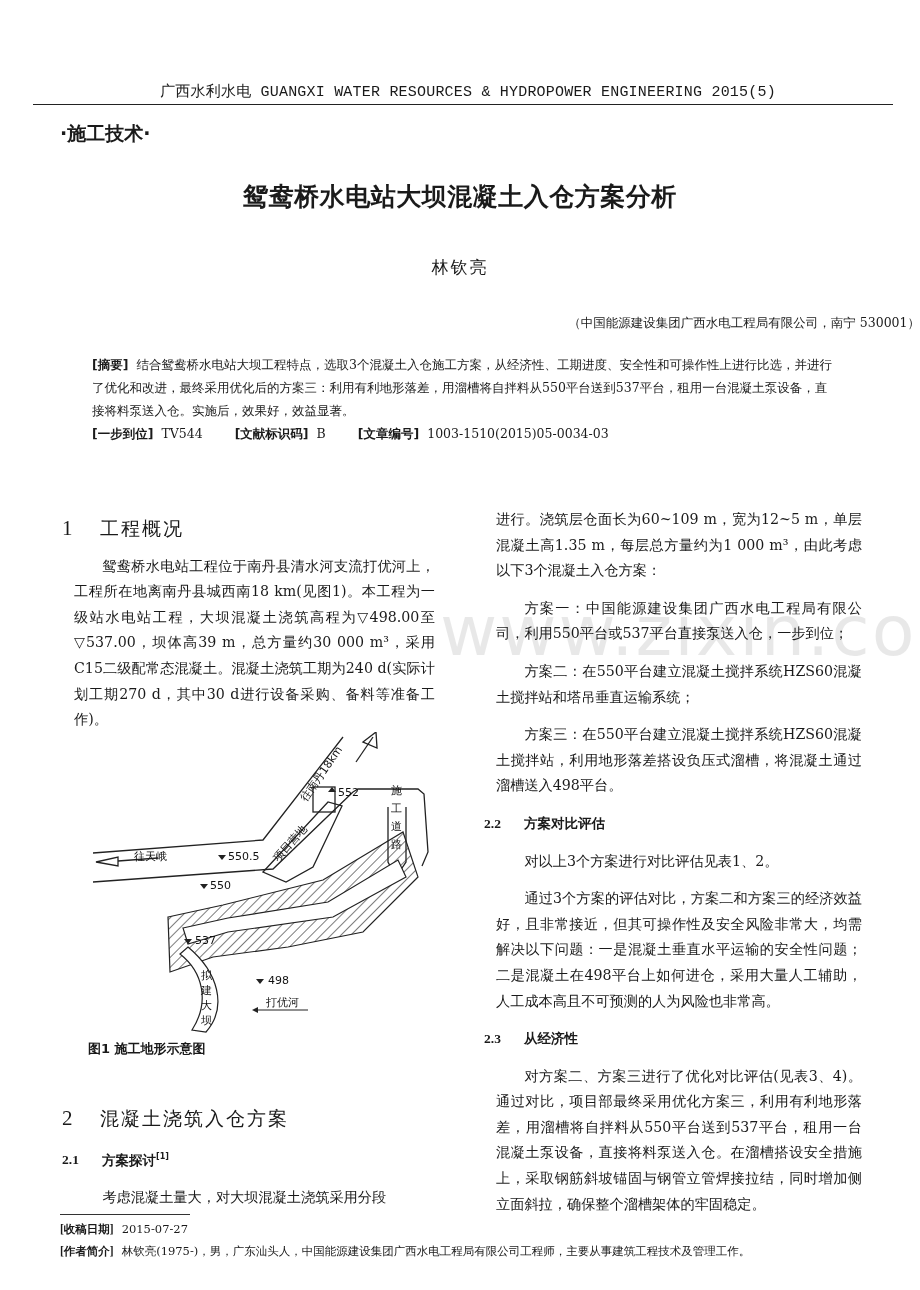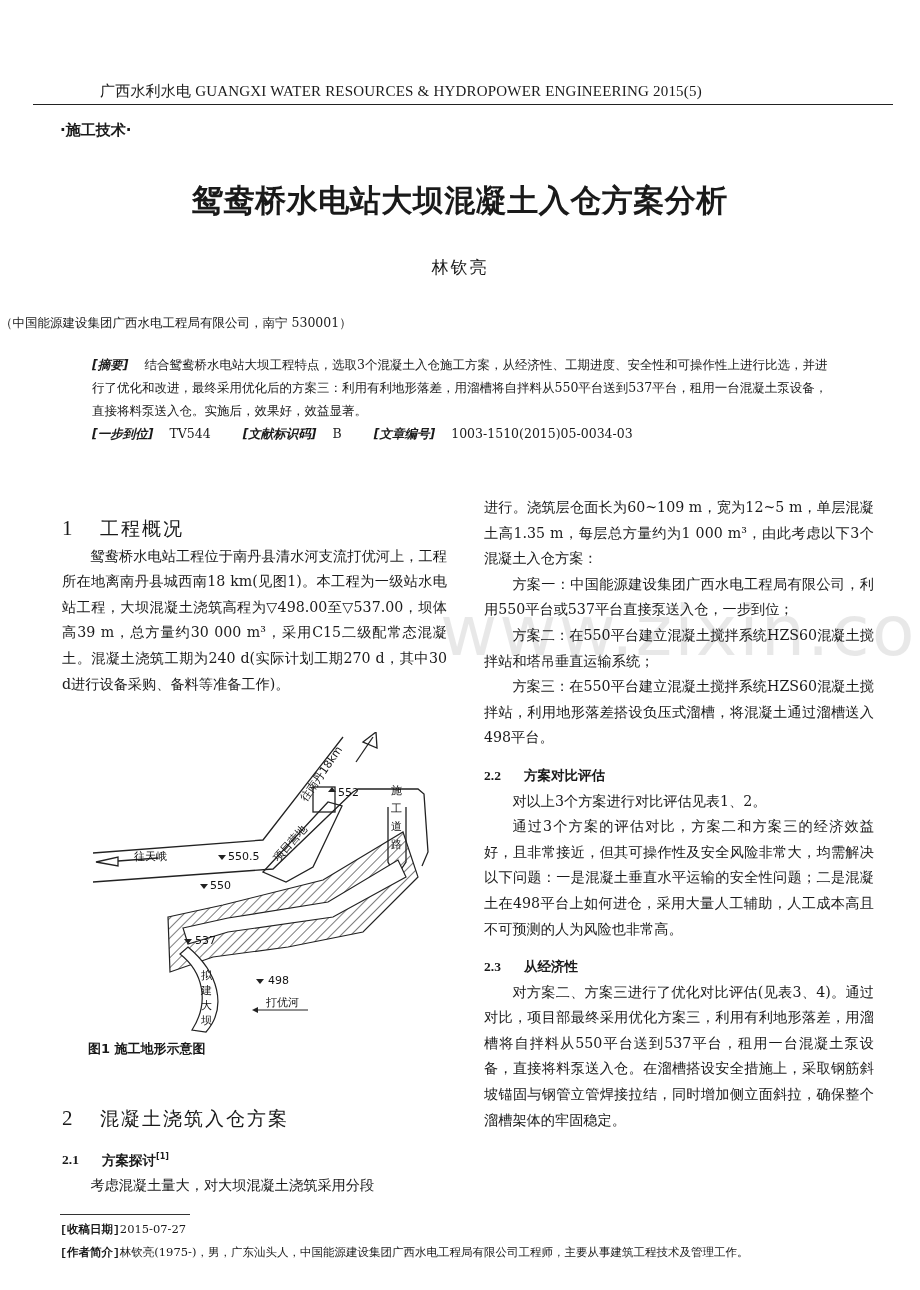--- a/index.html
+++ b/index.html
@@ -2,48 +2,48 @@
 <html><head>
 <meta charset="utf-8">
 <style>
   html, body { margin: 0; padding: 0; background: #ffffff; }
   body {
     width: 920px; height: 1290px; position: relative; overflow: hidden;
     font-family: "DejaVu Serif", "Liberation Serif", serif; color: #1a1a1a;
   }
   .abs { position: absolute; }
   .running-head {
-    left: 100px; width: 720px; top: 82px; 
-    font-family: Liberation Serif, serif; font-size: 15px; letter-spacing: 0.2px;
+    left: 108px; width: 720px; top: 82px; text-align: center;
+    font-family: Liberation Mono, monospace; font-size: 15px; letter-spacing: 0.2px;
   }
   .head-rule { left: 33px; width: 860px; top: 104px; height: 0; border-top: 1.6px solid #222; }
-  .column-tag { left: 60px; top: 121px; font-family: "DejaVu Sans", sans-serif; font-weight: bold; font-size: 15px; }
+  .column-tag { left: 60px; top: 121px; font-family: "DejaVu Sans", sans-serif; font-weight: bold; font-size: 19px; }
   .title {
     left: 0; width: 920px; top: 180px; text-align: center;
-    font-family: Liberation Mono, monospace; font-weight: bold; font-size: 31px; letter-spacing: 0.5px;
+    font-family: Liberation Mono, monospace; font-weight: bold; font-size: 25px; letter-spacing: 0.5px;
   }
   .author { left: 0; width: 920px; top: 256px; text-align: center; font-size: 17px; letter-spacing: 2px; }
-  .affil { left: 0; width: 920px; top: 315px; text-align: left; font-size: 12.5px; }
+  .affil { left: 0; width: 920px; top: 315px; text-align: right; font-size: 12.5px; }
   .abstract-block { left: 92px; width: 745px; top: 353px; font-size: 12.5px; line-height: 23px; }
-  .abstract-block .lbl { font-family: "DejaVu Sans", sans-serif; font-weight: bold; margin-right: 16px; font-style: italic; }
+  .abstract-block .lbl { font-family: "DejaVu Sans", sans-serif; font-weight: bold; margin-right: 8px; }
   .meta-line span.gap { display: inline-block; width: 28px; }
   .col { font-size: 14.2px; line-height: 25.6px; text-align: justify; }
-  .col p { margin: 0; }
+  .col p { margin: 12px; }
   .indent { text-indent: 2em; }
   .col-left { left: 62px; width: 385px; }
   .col-right { left: 484px; width: 390px; }
   .h1 { font-family: "DejaVu Serif", serif; font-size: 19px; letter-spacing: 2px; }
   .h1 .num { display: inline-block; width: 38px; font-family: "Liberation Serif", serif; font-size: 21px; }
   .h2 { font-family: "DejaVu Sans", sans-serif; font-weight: bold; font-size: 13.5px; margin-top: 12px; }
   .h2 .num { display: inline-block; width: 40px; font-family: "Liberation Serif", serif; }
   .figure { left: 88px; top: 732px; width: 350px; height: 330px; }
   .fig-caption { left: 88px; width: 350px; top: 1040px; text-align: left; font-family: "DejaVu Sans", sans-serif; font-weight: bold; font-size: 13px; }
   .foot-rule { left: 60px; top: 1214px; width: 130px; border-top: 1px solid #333; }
   .footnotes { left: 60px; top: 1218px; width: 820px; font-size: 11.5px; line-height: 22px; }
-  .footnotes .lbl { font-family: Liberation Mono, monospace; font-weight: bold; }
+  .footnotes .lbl { font-family: Liberation Serif, serif; font-weight: bold; margin-right: 8px; }
   .page-num { left: 92px; top: 1324px; font-family: "Liberation Serif", serif; font-size: 16px; }
   .watermark {
     left: 440px; top: 590px; font-family: "DejaVu Sans", sans-serif; font-size: 70px;
     color: rgba(0,0,0,0.09); letter-spacing: 2px; pointer-events: none; white-space: nowrap;
   }
   sup { font-size: 8px; }
   .fig-label { font-family: "DejaVu Sans", sans-serif; font-size: 11px; fill: #111; }
 </style>
 </head>
 <body>

